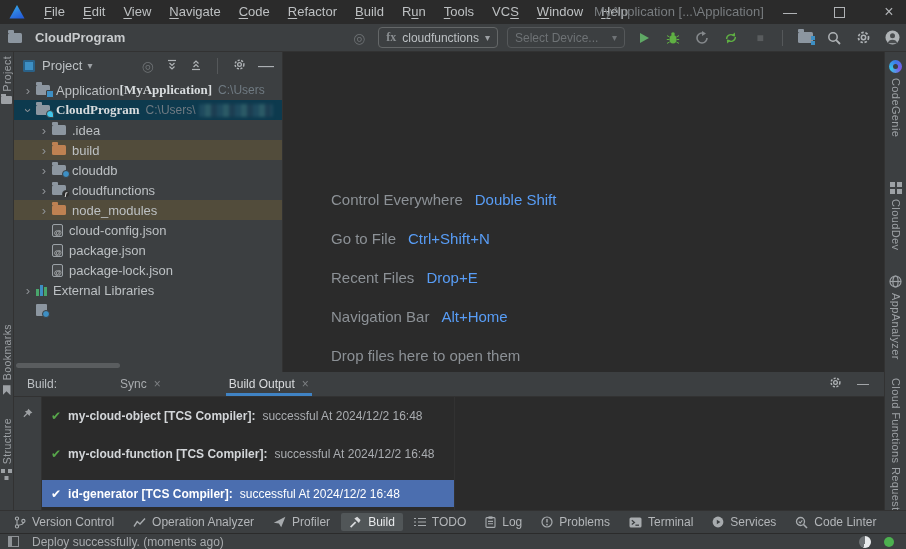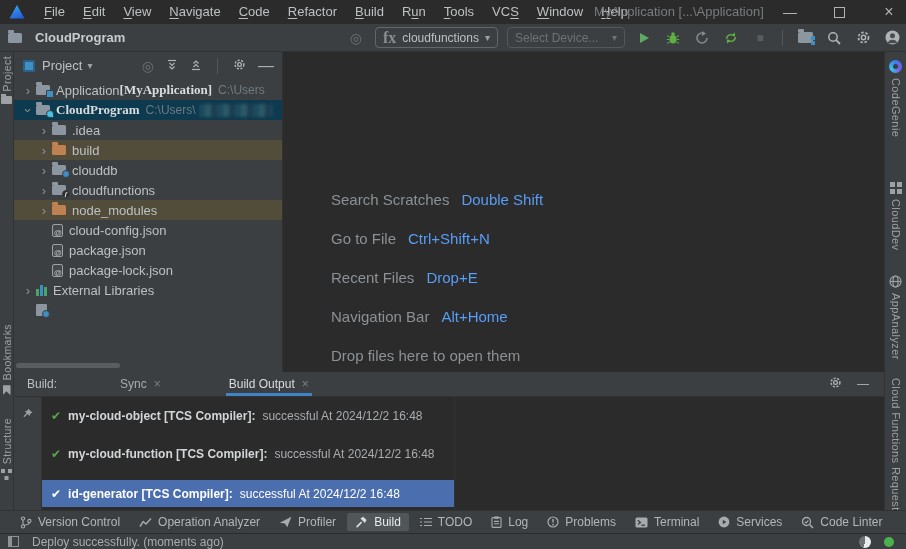--- a/index.html
+++ b/index.html
@@ -23,21 +23,21 @@
   .toolbar{position:absolute;top:24px;left:0;right:0;height:28px;background:#3c3f41;border-bottom:1px solid #323232;display:flex;align-items:center;padding:0 4px 0 8px;box-sizing:border-box;}
   .projname{margin-left:7px;font-size:13px;font-weight:bold;color:#c8cbcd;}
   .tb-right{margin-left:auto;display:flex;align-items:center;gap:9px;}
   .tbtn{display:inline-flex;align-items:center;justify-content:center;width:20px;height:20px;flex:none;}
   .dim{color:#6e7275;}
   .glyph14{font-size:14px;line-height:1;}
   .combo{height:21px;border:1px solid #646768;border-radius:4px;display:flex;align-items:center;gap:6px;padding:0 7px;font-size:12px;color:#bcc0c3;min-width:118px;box-sizing:border-box;}
   .combo .carets{margin-left:auto;color:#9da1a5;font-size:10px;}
   .combo.disabled{border-color:#55585a;color:#6e7275;}
   .combo.disabled .carets{color:#6e7275;}
-  .fx{font-family:"Liberation Serif",serif;font-weight:bold;color:#8a8e91;font-size:16px;}
+  .fx{font-family:"Liberation Serif",serif;font-weight:bold;color:#8a8e91;font-size:12px;}
   .play{width:0;height:0;border-left:9px solid #5fa865;border-top:5.5px solid transparent;border-bottom:5.5px solid transparent;}
   .stopsq{font-size:12px;color:#595c5e;line-height:1;}
   .vsep{width:1px;height:16px;background:#55585a;margin:0 3px;}
   .devmgr{position:relative;width:15px;height:11px;background:#8c96a0;border-radius:1.5px;}
   .devmgr::before{content:"";position:absolute;top:-3px;left:0;width:6px;height:3px;background:#8c96a0;border-radius:1px 1px 0 0;}
   .devmgr::after{content:"";position:absolute;right:-2px;bottom:-2px;width:4px;height:4px;background:#3d8fc4;box-shadow:0 -5px 0 #3d8fc4;}
 
   
   .stripe-left{position:absolute;top:52px;left:0;width:14px;bottom:16px;background:#3c3f41;border-right:1px solid #323232;box-sizing:border-box;}
   .stripe-right{position:absolute;top:52px;right:0;width:22px;height:458px;background:#3c3f41;border-left:1px solid #323232;box-sizing:border-box;overflow:hidden;}
@@ -118,21 +118,21 @@
   .brow.selected{background:#4b6eaf;height:27px;margin-bottom:0;}
   .brow.selected .btitle,.brow.selected .bstatus,.brow.selected .check{color:#fff;}
   .bconsole{flex:1;position:relative;background:#2b2b2b;}
   .ctext{padding:8px 0 0 8px;font-family:"DejaVu Sans Mono",monospace;font-size:13px;color:#bcc0c3;}
   .softwrap{position:absolute;top:7px;right:9px;}
   .vthumb{position:absolute;right:2px;bottom:14px;width:4px;height:15px;border-radius:2px;background:#5a5d5f;}
   .toast{position:absolute;left:85px;right:12px;bottom:10px;height:42px;background:#4c4e50;border:1px solid #5a5d5f;border-radius:7px;box-shadow:0 2px 8px rgba(0,0,0,.35);display:flex;align-items:center;gap:11px;padding-left:17px;box-sizing:border-box;font-size:13px;color:#d3d6d9;}
   .info{width:15px;height:15px;border-radius:50%;background:#3e9fd0;color:#fff;font:italic bold 10px "Liberation Serif",serif;display:flex;align-items:center;justify-content:center;flex:none;}
 
   
-  .bottombar{position:absolute;left:0;right:0;top:510px;height:23px;background:#3c3f41;border-top:1px solid #323232;display:flex;align-items:center;padding-left:12px;gap:3px;box-sizing:border-box;overflow:hidden;}
+  .bottombar{position:absolute;left:0;right:0;top:510px;height:23px;background:#3c3f41;border-top:1px solid #323232;display:flex;align-items:center;padding-left:6px;gap:3px;box-sizing:border-box;overflow:hidden;}
   .bbtn{display:flex;align-items:center;gap:6px;font-size:12px;color:#b3b6b9;padding:2px 8px;border-radius:2px;white-space:nowrap;cursor:default;}
   .bbtn.active{background:#515658;color:#e8eaec;}
   .statusbar{position:absolute;left:0;right:0;bottom:0;height:16px;background:#3c3f41;border-top:1px solid #2b2b2b;display:flex;align-items:center;padding:0 8px;gap:13px;font-size:12px;color:#a8abae;box-sizing:border-box;}
   .sbicon{width:11px;height:11px;border:1px solid #8e9296;box-sizing:border-box;position:relative;flex:none;}
   .sbicon::before{content:"";position:absolute;left:0;top:0;bottom:0;width:3px;background:#8e9296;}
   .sbright{margin-left:auto;display:flex;align-items:center;gap:13px;padding-right:4px;}
   .cg-mini{width:12px;height:12px;border-radius:50%;background:conic-gradient(#e8eaec 0 55%,#6e7275 55% 100%);}
   .greendot{width:10px;height:10px;border-radius:50%;background:#4cb04f;}
 </style>
 </head>
@@ -377,21 +377,21 @@
           <span class="chev"></span>
           <span class="scratch"></span>
         </div>
       </div>
     <div class="hscroll"></div>
   </div>
 
   <div class="editor">
     <div class="shortcuts" id="shortcuts">
         <div class="sline">
-          <span>Search Scratches</span>
+          <span>Control Everywhere</span>
           <span class="skeys">Double Shift</span>
         </div>
         <div class="sline">
           <span>Go to File</span>
           <span class="skeys">Ctrl+Shift+N</span>
         </div>
         <div class="sline">
           <span>Recent Files</span>
           <span class="skeys">Drop+E</span>
         </div>

